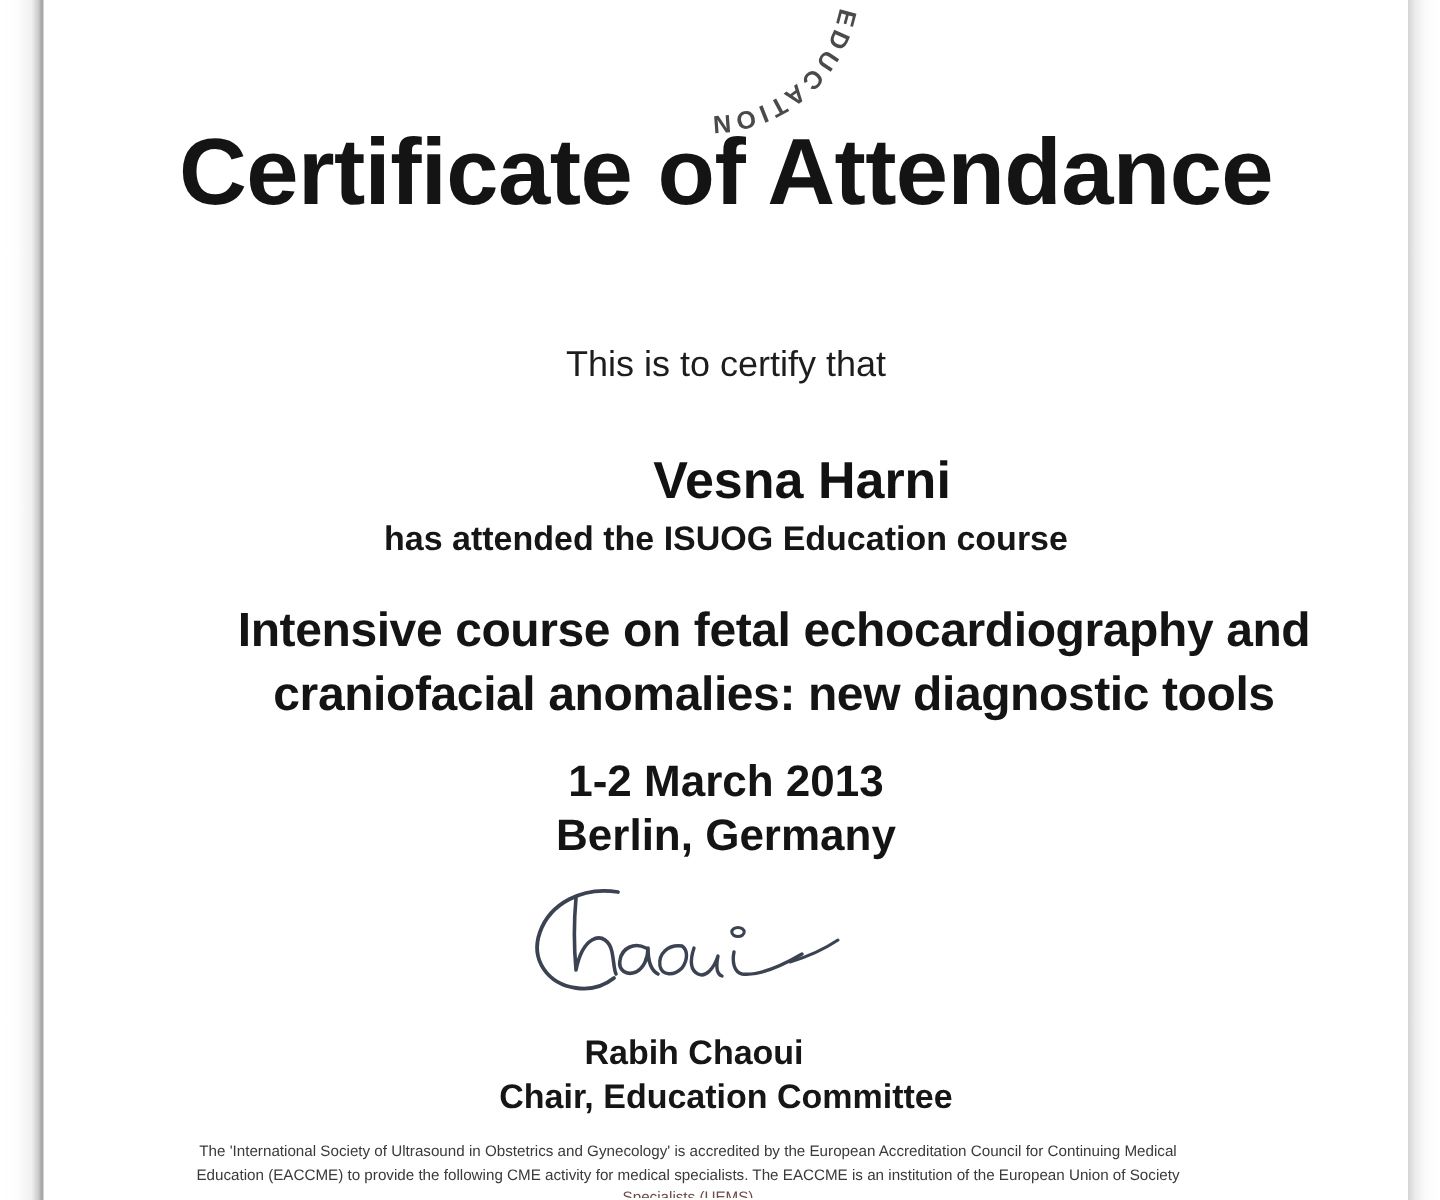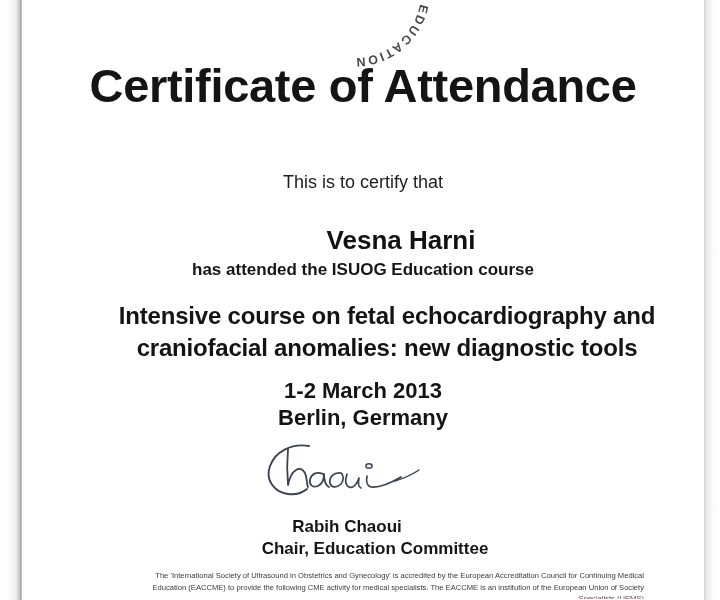--- a/index.html
+++ b/index.html
@@ -169,34 +169,33 @@
   }
   .signer-role {
     position: absolute;
     left: 0;
     top: 538px;
     width: 682px;
     font-size: 17px;
     font-weight: bold;
     line-height: 21px;
     color: #161616;
-    padding-left: 12px;
   }
 
   
   .fine-print {
     position: absolute;
     left: 44px;
     top: 570px;
     width: 600px;
     font-size: 7.6px;
     line-height: 11.6px;
     font-weight: normal;
     color: #3a3a3a;
-    text-align: right;
+    text-align: center;
   }
   .fine-print .fp-line { display: block; white-space: nowrap; }
   .fine-print .fp-line.cut {
     color: #6e4a4a;
     overflow: hidden;
     height: 6px;
   }
 </style>
 </head>
 <body>

